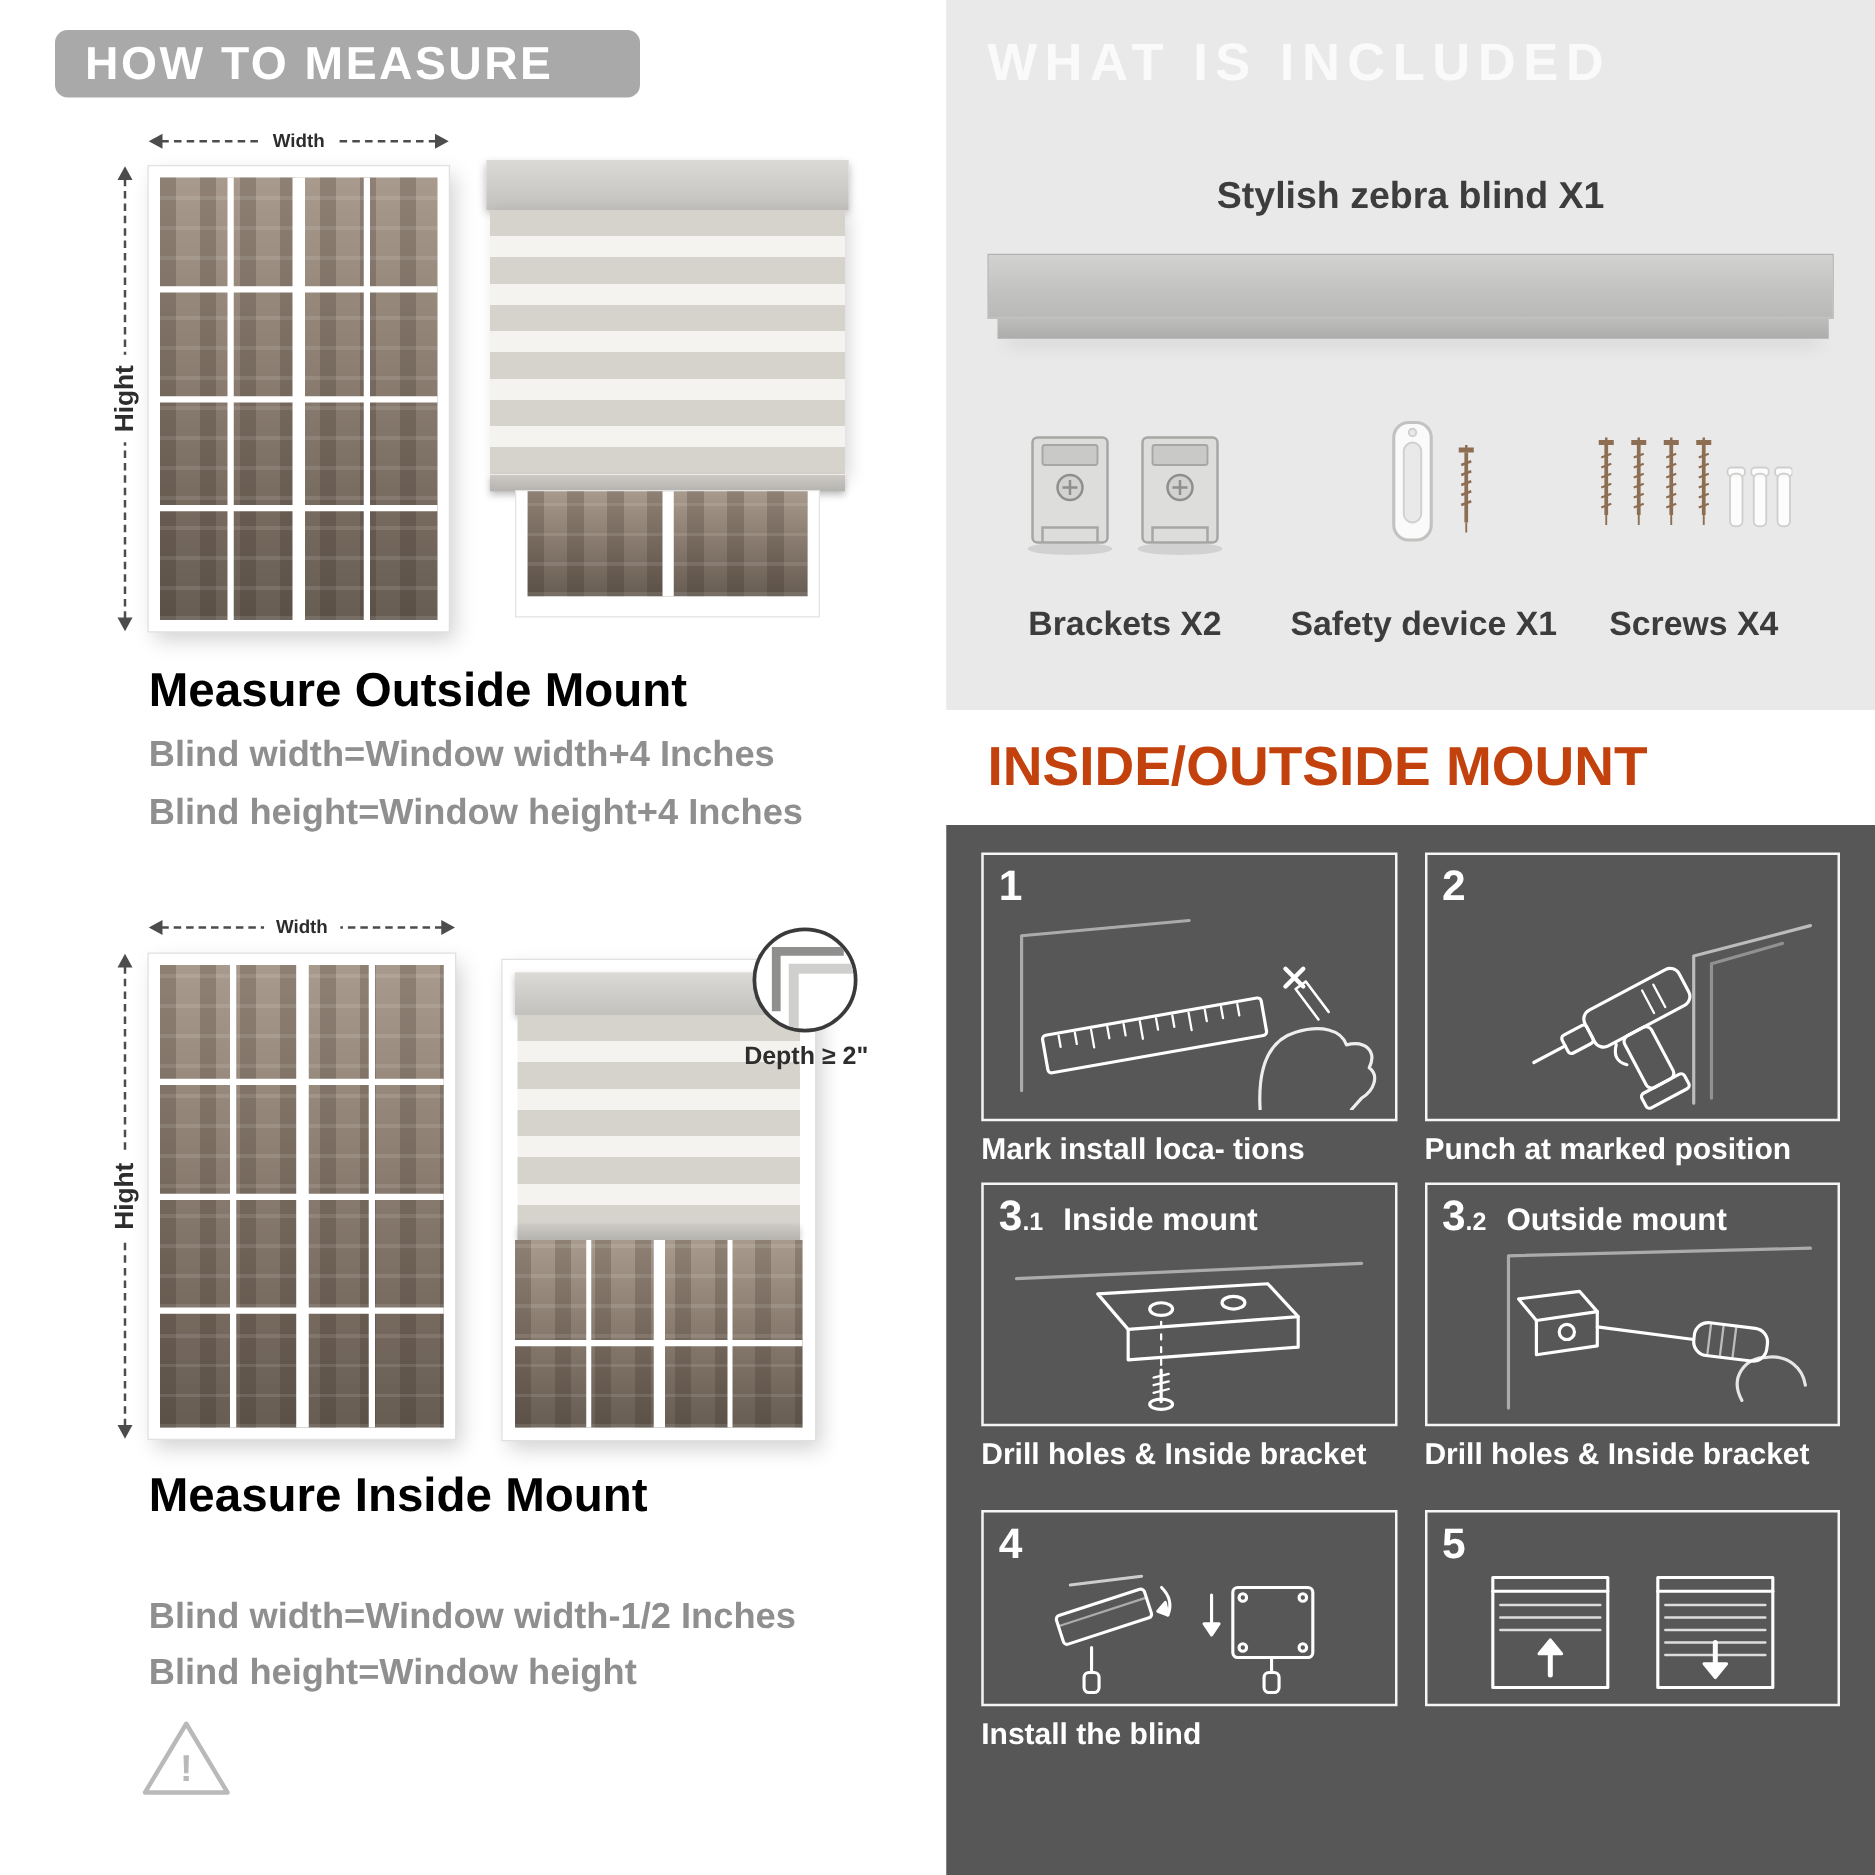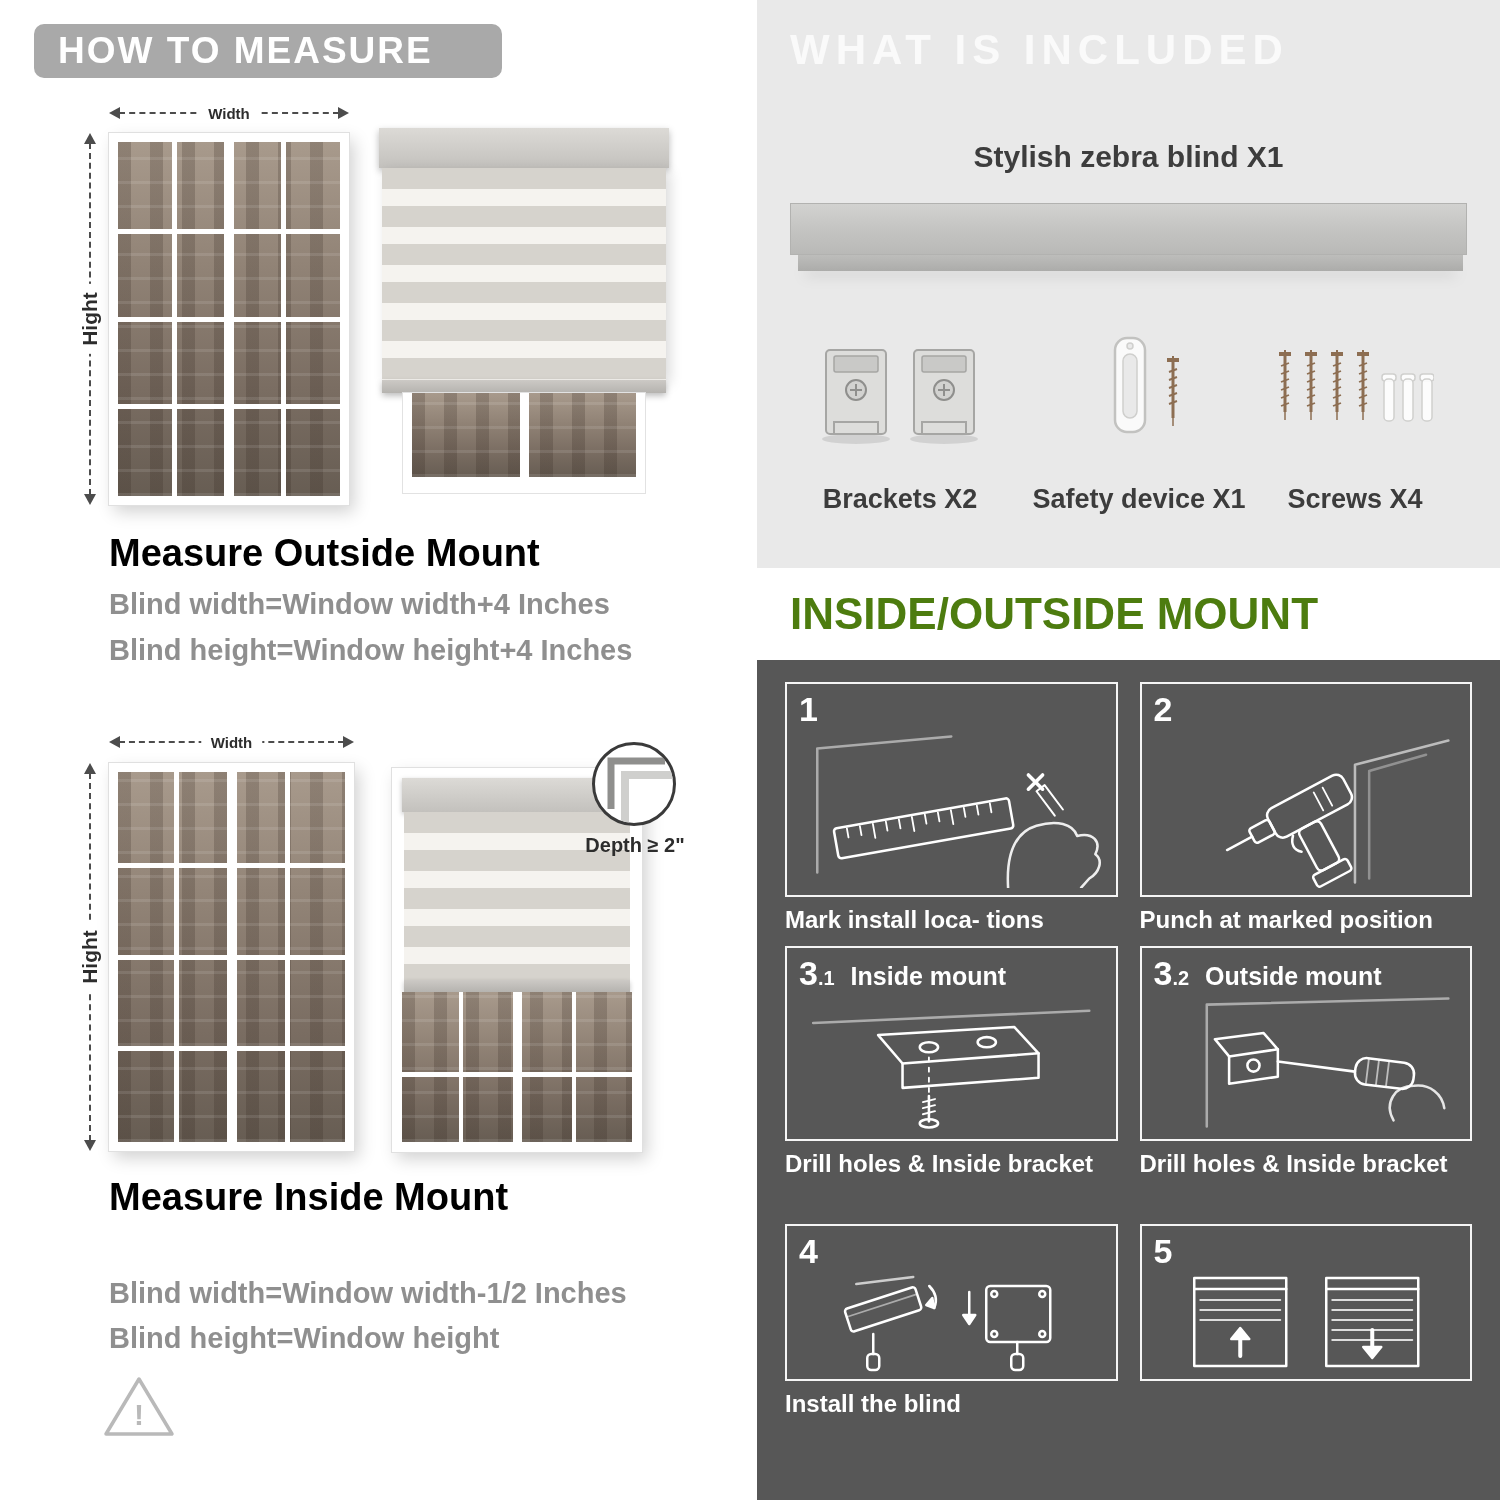--- a/index.html
+++ b/index.html
@@ -1,21 +1,21 @@
 <!DOCTYPE html>
 <html><head>
 <meta charset="utf-8">
 <style>
   *{margin:0;padding:0;box-sizing:border-box;}
   html,body{background:#fff;}
   body{font-family:"Liberation Sans",sans-serif;}
   .canvas{position:relative;width:1500px;height:1500px;background:#fff;overflow:hidden;}
 
   
-  .left{position:absolute;left:4px;top:0;width:750px;height:1147px;background:#fff;}
+  .left{position:absolute;left:14px;top:0;width:750px;height:1147px;background:#fff;}
   .pill{position:absolute;left:30px;top:24px;width:468px;height:54px;background:#a9a9a9;border-radius:10px;
         color:#ffffff;font-size:37px;font-weight:700;letter-spacing:2px;line-height:54px;padding-left:24px;}
   .sec-title{position:absolute;font-size:38px;font-weight:700;color:#000000;}
   .sec-line{position:absolute;font-size:29px;font-weight:700;color:#8f8f8f;}
 
   .win{position:absolute;background:#fff;box-shadow:0 0 0 1px #e0e0e0,5px 7px 16px rgba(0,0,0,0.18);}
   .photo-bg{background:
       repeating-linear-gradient(0deg, rgba(255,255,255,0.10) 0 3px, rgba(255,255,255,0) 3px 24px),
       repeating-linear-gradient(90deg, rgba(50,38,30,0.22) 0 13px, rgba(0,0,0,0) 13px 32px),
       linear-gradient(180deg,#a89a8c 0%,#918376 35%,#7a6d62 70%,#675d53 100%);}
@@ -83,26 +83,26 @@
   .inc-h{position:absolute;left:33px;top:26px;font-size:42px;font-weight:700;letter-spacing:6px;color:#fafafa;}
   .blind-lb{position:absolute;left:0;right:0;top:140px;text-align:center;font-size:30px;font-weight:700;color:#3d3d3d;}
   .rail-main{position:absolute;left:33px;right:33px;top:203px;height:52px;
         background:linear-gradient(180deg,#d2d2d0 0%,#c3c3c1 55%,#b9b9b7 100%);border:1px solid #b2b2b0;}
   .rail-lip{position:absolute;left:41px;right:37px;top:255px;height:16px;
         background:linear-gradient(180deg,#bdbdbb,#acacaa);box-shadow:0 10px 14px -7px rgba(0,0,0,0.35);}
   .inc-item{position:absolute;}
   .inc-item-label{position:absolute;top:484px;font-size:27px;font-weight:700;color:#3c3c3c;text-align:center;}
 
   .mnt-h{position:absolute;left:0;top:568px;width:743px;height:92px;background:#ffffff;}
-  .mnt-h span{position:absolute;left:33px;top:50%;transform:translateY(-50%);font-size:44px;font-weight:700;color:#4d7c0f;}
+  .mnt-h span{position:absolute;left:33px;top:50%;transform:translateY(-50%);font-size:44px;font-weight:700;color:#c2410c;}
 
   .dark{position:absolute;left:0;top:660px;width:743px;height:840px;background:#575757;}
   .mrow{display:flex;gap:22px;padding:0 28px;}
   .mrow.r1{padding-top:22px;margin-bottom:12px;}
-  .mrow.r2{margin-bottom:46px;}
+  .mrow.r2{margin-bottom:30px;}
   .step{flex:1;min-width:0;}
   .sbox{border:2px solid #f5f5f5;padding:6px 12px;overflow:hidden;}
   .r1 .sbox{height:215px;} .r2 .sbox{height:195px;} .r3 .sbox{height:157px;}
   .shead{display:flex;align-items:baseline;gap:16px;color:#fff;height:40px;}
   .snum{font-size:34px;font-weight:700;}
   .ssub{font-size:20px;font-weight:700;}
   .stitle{font-size:25px;font-weight:700;}
   .scap{margin-top:9px;font-size:24px;font-weight:700;color:#fff;white-space:nowrap;}
   .sbox svg{display:block;width:100%;}
   .r1 .sbox svg{height:158px;} .r2 .sbox svg{height:138px;} .r3 .sbox svg{height:100px;}

